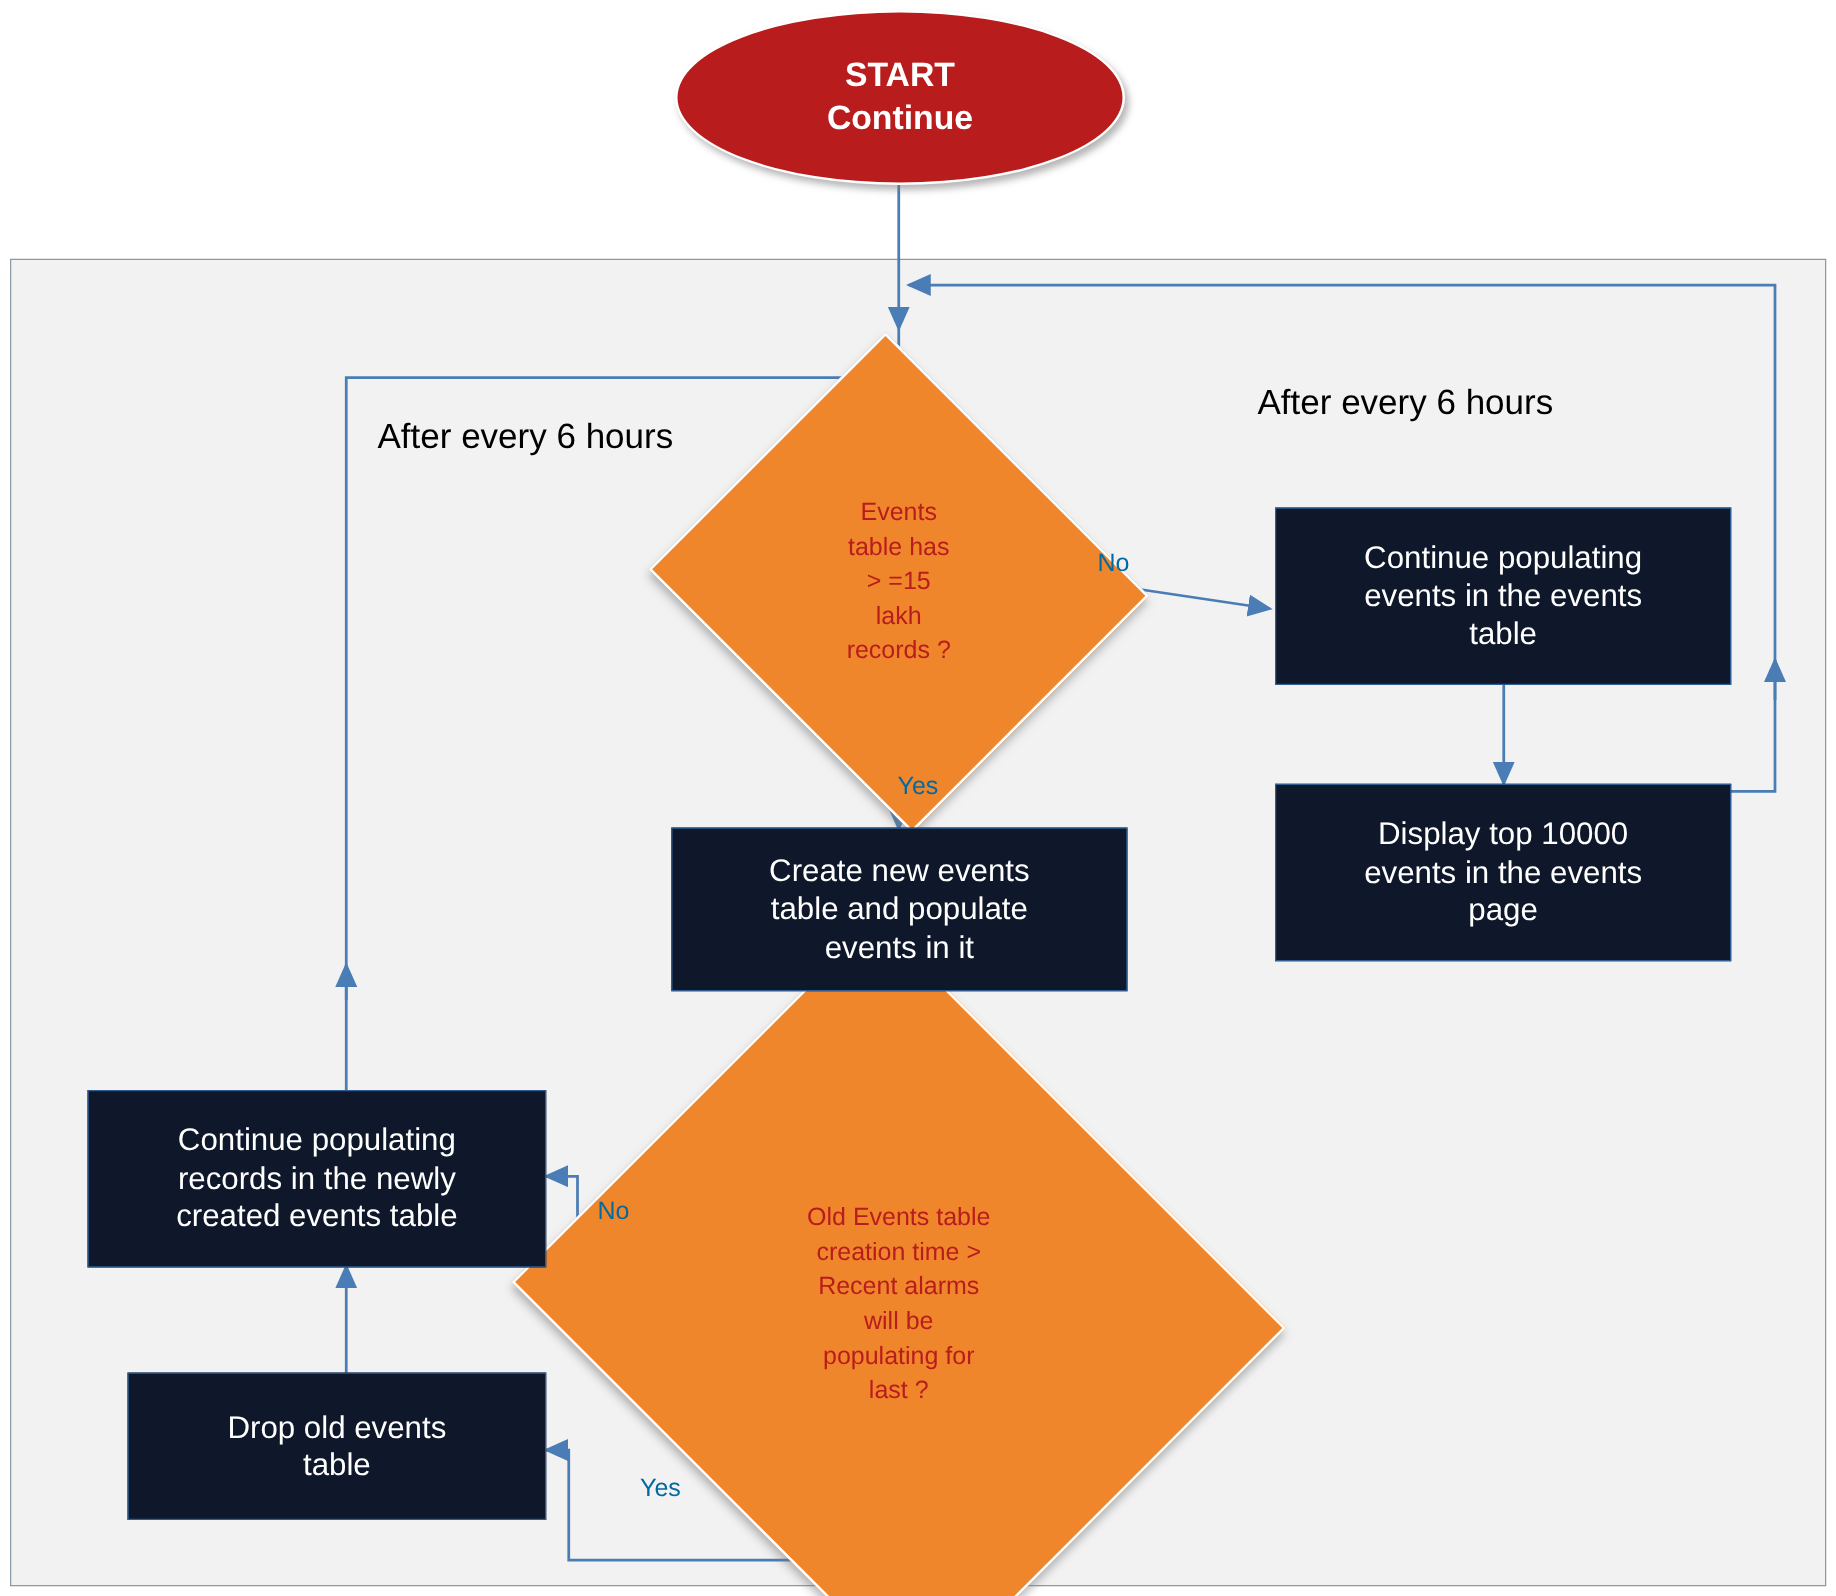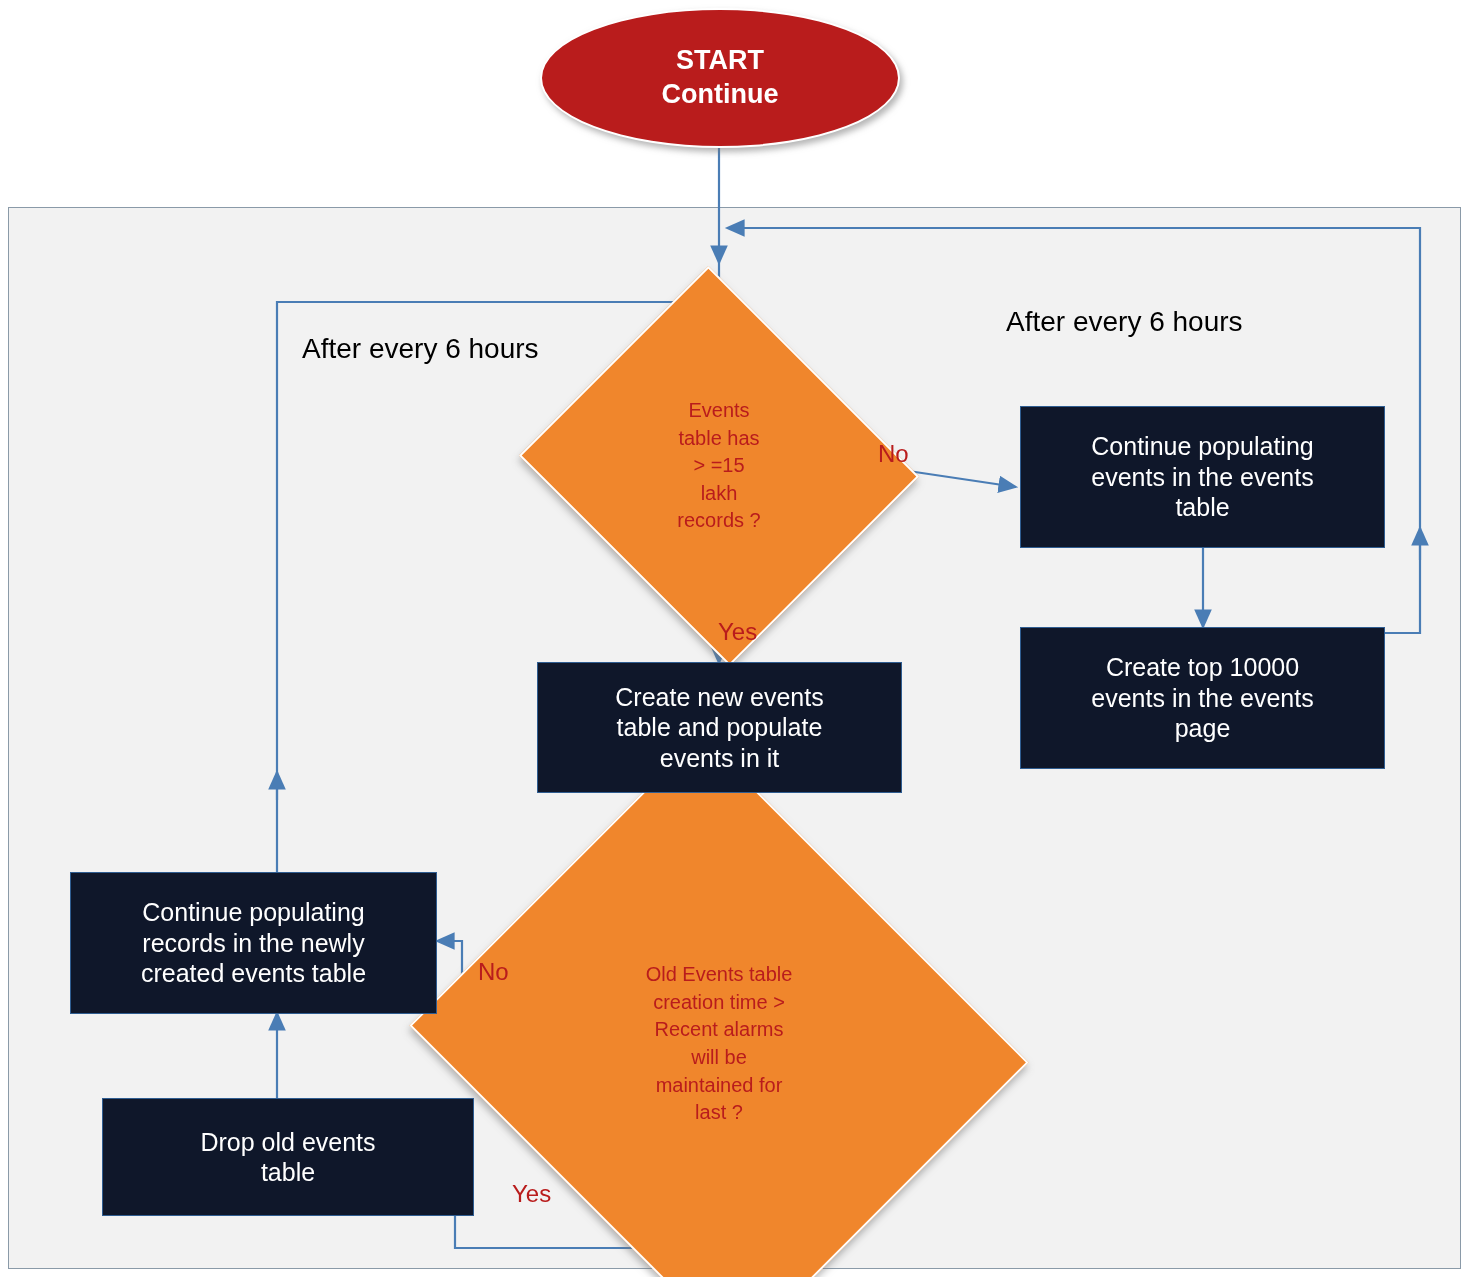--- a/index.html
+++ b/index.html
@@ -82,22 +82,22 @@
     z-index: 2;
   }
   .group-box {
     position: absolute;
     box-sizing: border-box;
     background: #f2f2f2;
     border: 1px solid #8a9aa8;
   }
   .edge-label {
     position: absolute;
-    color: #b91c1c;
-    font-size: 24px;
+    color: #0369a1;
+    font-size: 20px;
     white-space: nowrap;
   }
   .note-label {
     position: absolute;
     color: #000000;
     font-size: 28px;
     white-space: nowrap;
   }
 </style>
 </head>
@@ -164,37 +164,37 @@
   </div>
 
   <div class="decision-wrap" style="left:487px; top:838px; width:464px; height:412px;">
     <div class="diamond"></div>
     <div class="diamond-label">
       <div>
         <div>Old Events table</div>
         <div>creation time &gt;</div>
         <div>Recent  alarms</div>
         <div>will be</div>
-        <div>maintained for</div>
+        <div>populating for</div>
         <div>last  ?</div>
       </div>
     </div>
   </div>
 
   <div class="node process" style="left:1020px; top:406px; width:365px; height:142px;">
     <div>
       <div>Continue populating</div>
       <div>events in the events</div>
       <div>table</div>
     </div>
   </div>
 
   <div class="node process" style="left:1020px; top:627px; width:365px; height:142px;">
     <div>
-      <div>Create top 10000</div>
+      <div>Display top 10000</div>
       <div>events in the events</div>
       <div>page</div>
     </div>
   </div>
 
   <div class="node process" style="left:537px; top:662px; width:365px; height:131px;">
     <div>
       <div>Create new events</div>
       <div>table and populate</div>
       <div>events in it</div>
@@ -202,21 +202,21 @@
   </div>
 
   <div class="node process" style="left:70px; top:872px; width:367px; height:142px;">
     <div>
       <div>Continue populating</div>
       <div>records in the newly</div>
       <div>created events table</div>
     </div>
   </div>
 
-  <div class="node process" style="left:102px; top:1098px; width:372px; height:118px;">
+  <div class="node process" style="left:102px; top:1098px; width:335px; height:118px;">
     <div>
       <div>Drop old events</div>
       <div>table</div>
     </div>
   </div>
 
   <div class="edge-label" style="left:878px; top:440px;">No</div>
   <div class="edge-label" style="left:718px; top:618px;">Yes</div>
   <div class="edge-label" style="left:478px; top:958px;">No</div>
   <div class="edge-label" style="left:512px; top:1180px;">Yes</div>

